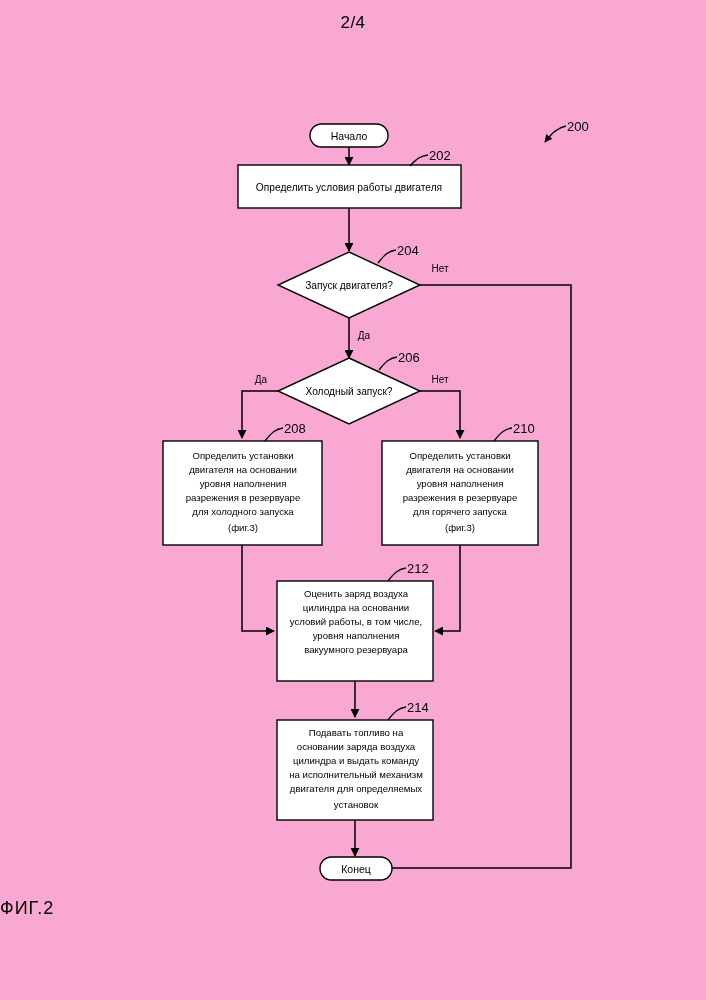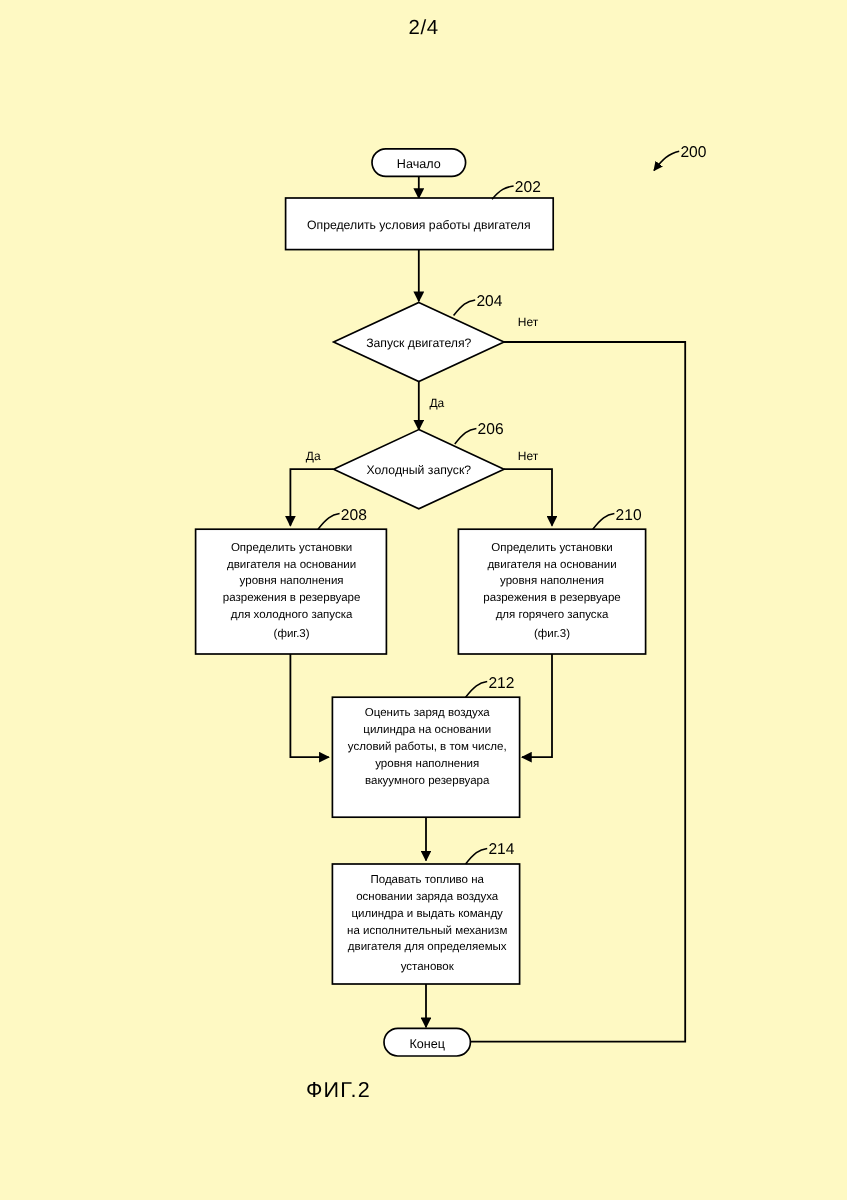--- a/index.html
+++ b/index.html
@@ -12,38 +12,38 @@
     height: 1000px;
     font-family: "Liberation Sans", sans-serif;
     color: #000000;
     overflow: hidden;
     position: relative;
   }
   #sheet {
     position: relative;
     width: 706px;
     height: 1000px;
-    background: #fef9c3;
+    background: #f9a8d4;
   }
   .page-num {
     position: absolute;
     top: 13px;
     left: 0;
     width: 706px;
     text-align: center;
     font-size: 17px;
     letter-spacing: 0.5px;
     font-family: "Liberation Sans", sans-serif;
   }
   .fig-caption {
     position: absolute;
     top: 898px;
     left: 0;
     width: 564px;
-    text-align: center;
+    text-align: left;
     font-size: 18px;
     letter-spacing: 1px;
     font-family: "Liberation Sans", sans-serif;
   }
   svg#flow {
     position: absolute;
     top: 0;
     left: 0;
   }
   svg#flow text {

